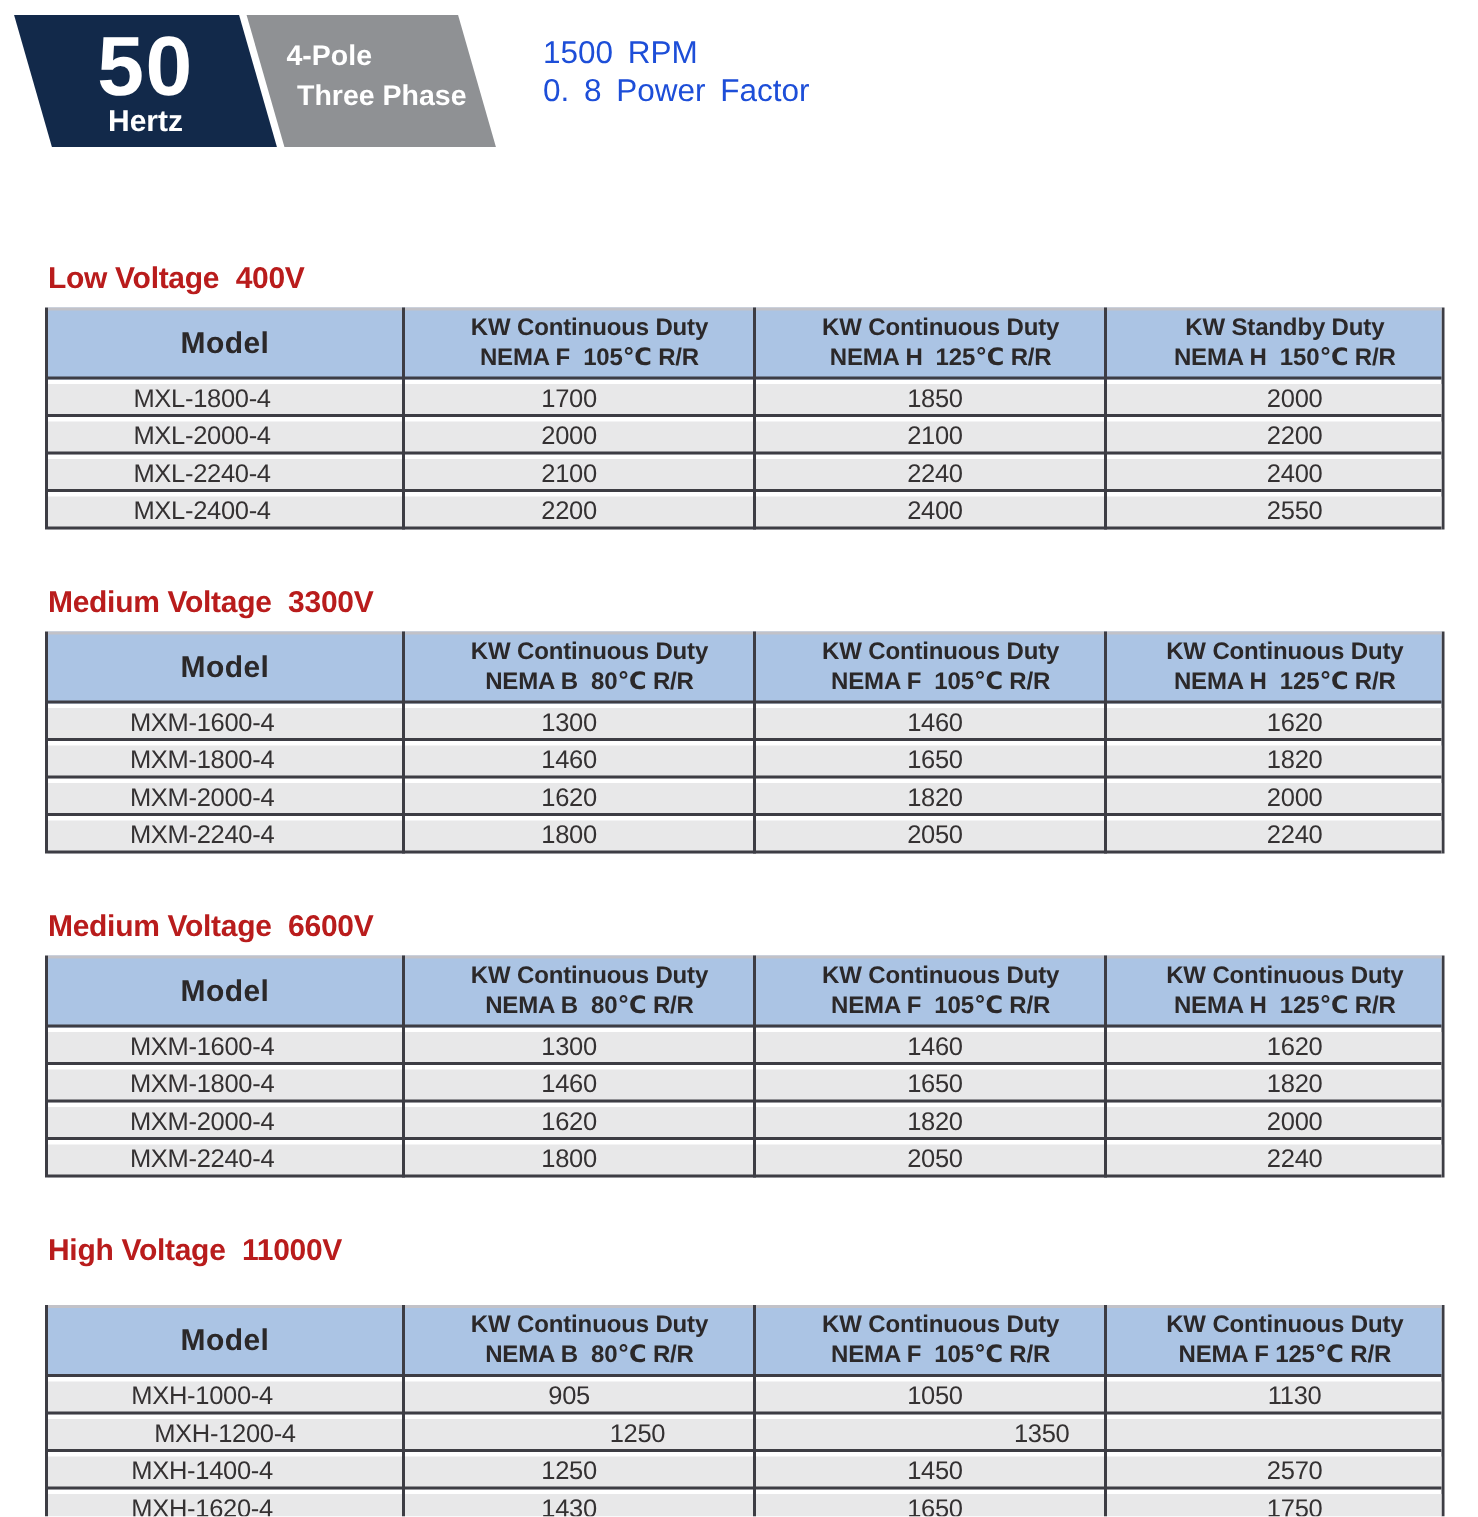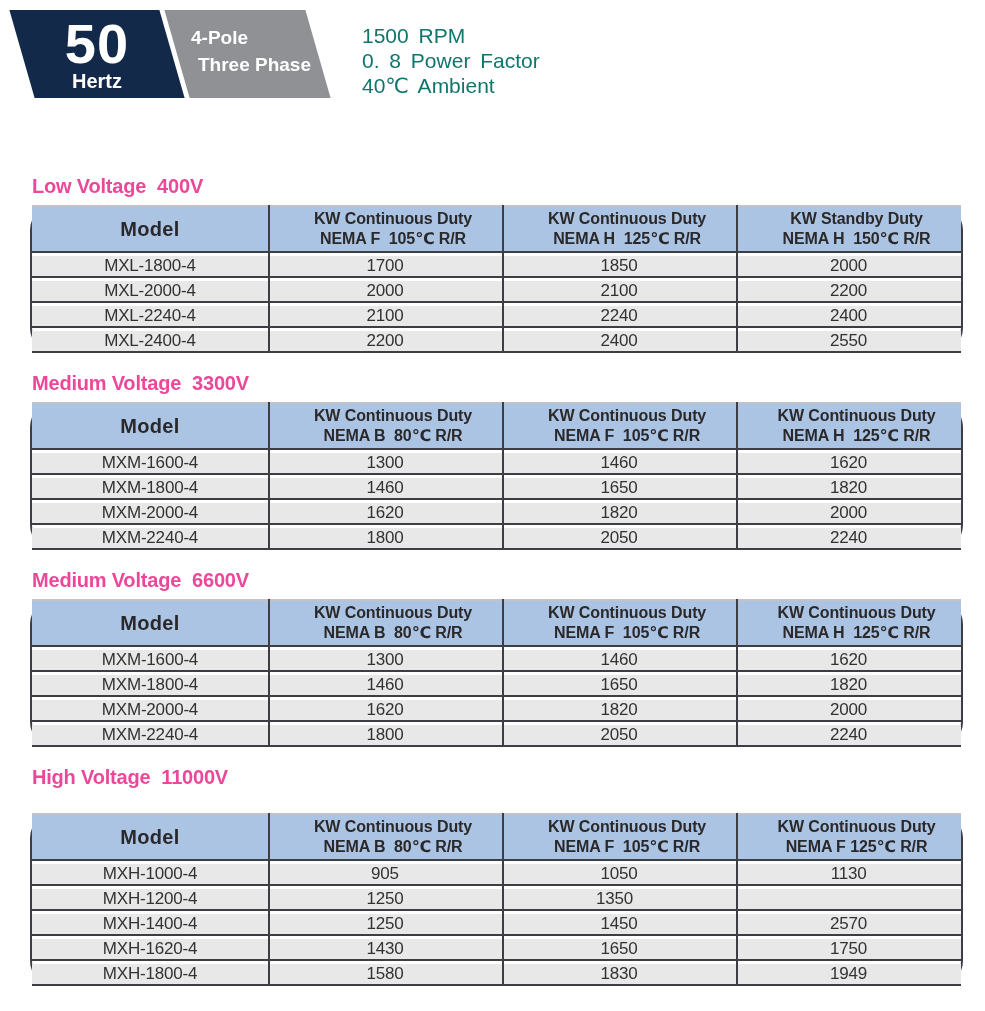--- a/index.html
+++ b/index.html
@@ -16,31 +16,31 @@
   .badge-navy .unskew{display:flex;flex-direction:column;align-items:center;justify-content:center;}
   .freq-value{font-size:56px;font-weight:bold;line-height:52px;letter-spacing:1px;}
   .freq-unit{font-size:20px;font-weight:bold;line-height:20px;margin-top:1px;}
   .badge-gray .unskew{padding:17px 0 0 14px;}
   .pole-line1{font-size:19px;font-weight:bold;line-height:22px;}
   .pole-line2{font-size:19px;font-weight:bold;line-height:22px;margin:5px 0 0 7px;white-space:nowrap;}
   .specs{position:absolute;left:362px;top:13px;font-size:21px;line-height:25px;word-spacing:4px;}
   .spec-line{white-space:pre;}
   
   .main{position:absolute;left:30px;top:98px;width:933px;}
-  h2.sec-title{margin:0;font-size:20px;line-height:20px;font-weight:bold;color:#ec4899;letter-spacing:-0.2px;text-indent:2px;}
+  h2.sec-title{margin:0;font-size:20px;line-height:20px;font-weight:bold;color:#b91c1c;letter-spacing:-0.2px;text-indent:2px;}
   .sec-1 h2{margin-top:78px;}
-  .sec-2 h2,.sec-3 h2,.sec-4 h2{margin-top:20px;}
+  .sec-2 h2,.sec-3 h2,.sec-4 h2{margin-top:39px;}
   .sec-title .volt{margin-left:11px;}
-  .tbl{position:relative;margin-top:9px;border-left:2px solid #3d3d44;border-right:2px solid #3d3d44;border-radius:25px;}
+  .tbl{position:relative;margin-top:9px;border-left:2px solid #3d3d44;border-right:2px solid #3d3d44;}
   .sec-4 .tbl{margin-top:26px;}
   .vline{position:absolute;top:0;bottom:0;width:2px;background:#3d3d44;}
   .trow{display:flex;border-bottom:2px solid #3d3d44;margin-bottom:3px;}
   .trow:last-child{margin-bottom:0;}
   .thead{background:#abc4e4;border-top:2px solid #c2c2c8;height:44px;}
-  .tdata{background:#e8e8e9;height:20px;}
+  .tdata{background:#e8e8e9;height:20px;gap:40px;}
   .cell{box-sizing:border-box;text-align:center;overflow:hidden;}
   .c0{width:25.4%;} .c1{width:25.2%;} .c2{width:25.2%;} .c3{width:24.2%;align-items:center;}
   .thead .cell{display:flex;flex-direction:column;justify-content:center;}
   .model-h{font-size:20px;font-weight:bold;color:#2b2829;letter-spacing:0.3px;}
   .hl1,.hl2{font-size:16px;font-weight:bold;line-height:20px;color:#2b2829;white-space:pre;letter-spacing:-0.1px;margin-left:16px;}
   .tdata .cell{font-size:17px;line-height:20px;color:#343132;letter-spacing:-0.2px;}
 </style>
 </head>
 <body>
 
@@ -52,24 +52,23 @@
         <div class="freq-value">50</div>
         <div class="freq-unit">Hertz</div>
       </div>
     </div>
     <div class="badge badge-gray" style="background: rgb(143, 145, 148);">
       <div class="unskew">
         <div class="pole-line1">4-Pole</div>
         <div class="pole-line2">Three Phase</div>
       </div>
     </div>
-    <div class="specs" id="specs" style="color: #0f766e;">
+    <div class="specs" id="specs" style="color: #1d4ed8;">
         <div class="spec-line">1500 RPM</div>
         <div class="spec-line">0. 8 Power Factor</div>
-        <div class="spec-line">40℃ Ambient</div>
       </div>
   </header>
 
   <main class="main" id="sections">
       <section class="section sec-1">
         <h2 class="sec-title"><span>Low Voltage</span><span class="volt">400V</span></h2>
         <div class="tbl">
           <div class="vline" style="left: 25.4%;"></div>
           <div class="vline" style="left: 50.6%;"></div>
           <div class="vline" style="left: 75.8%;"></div>

